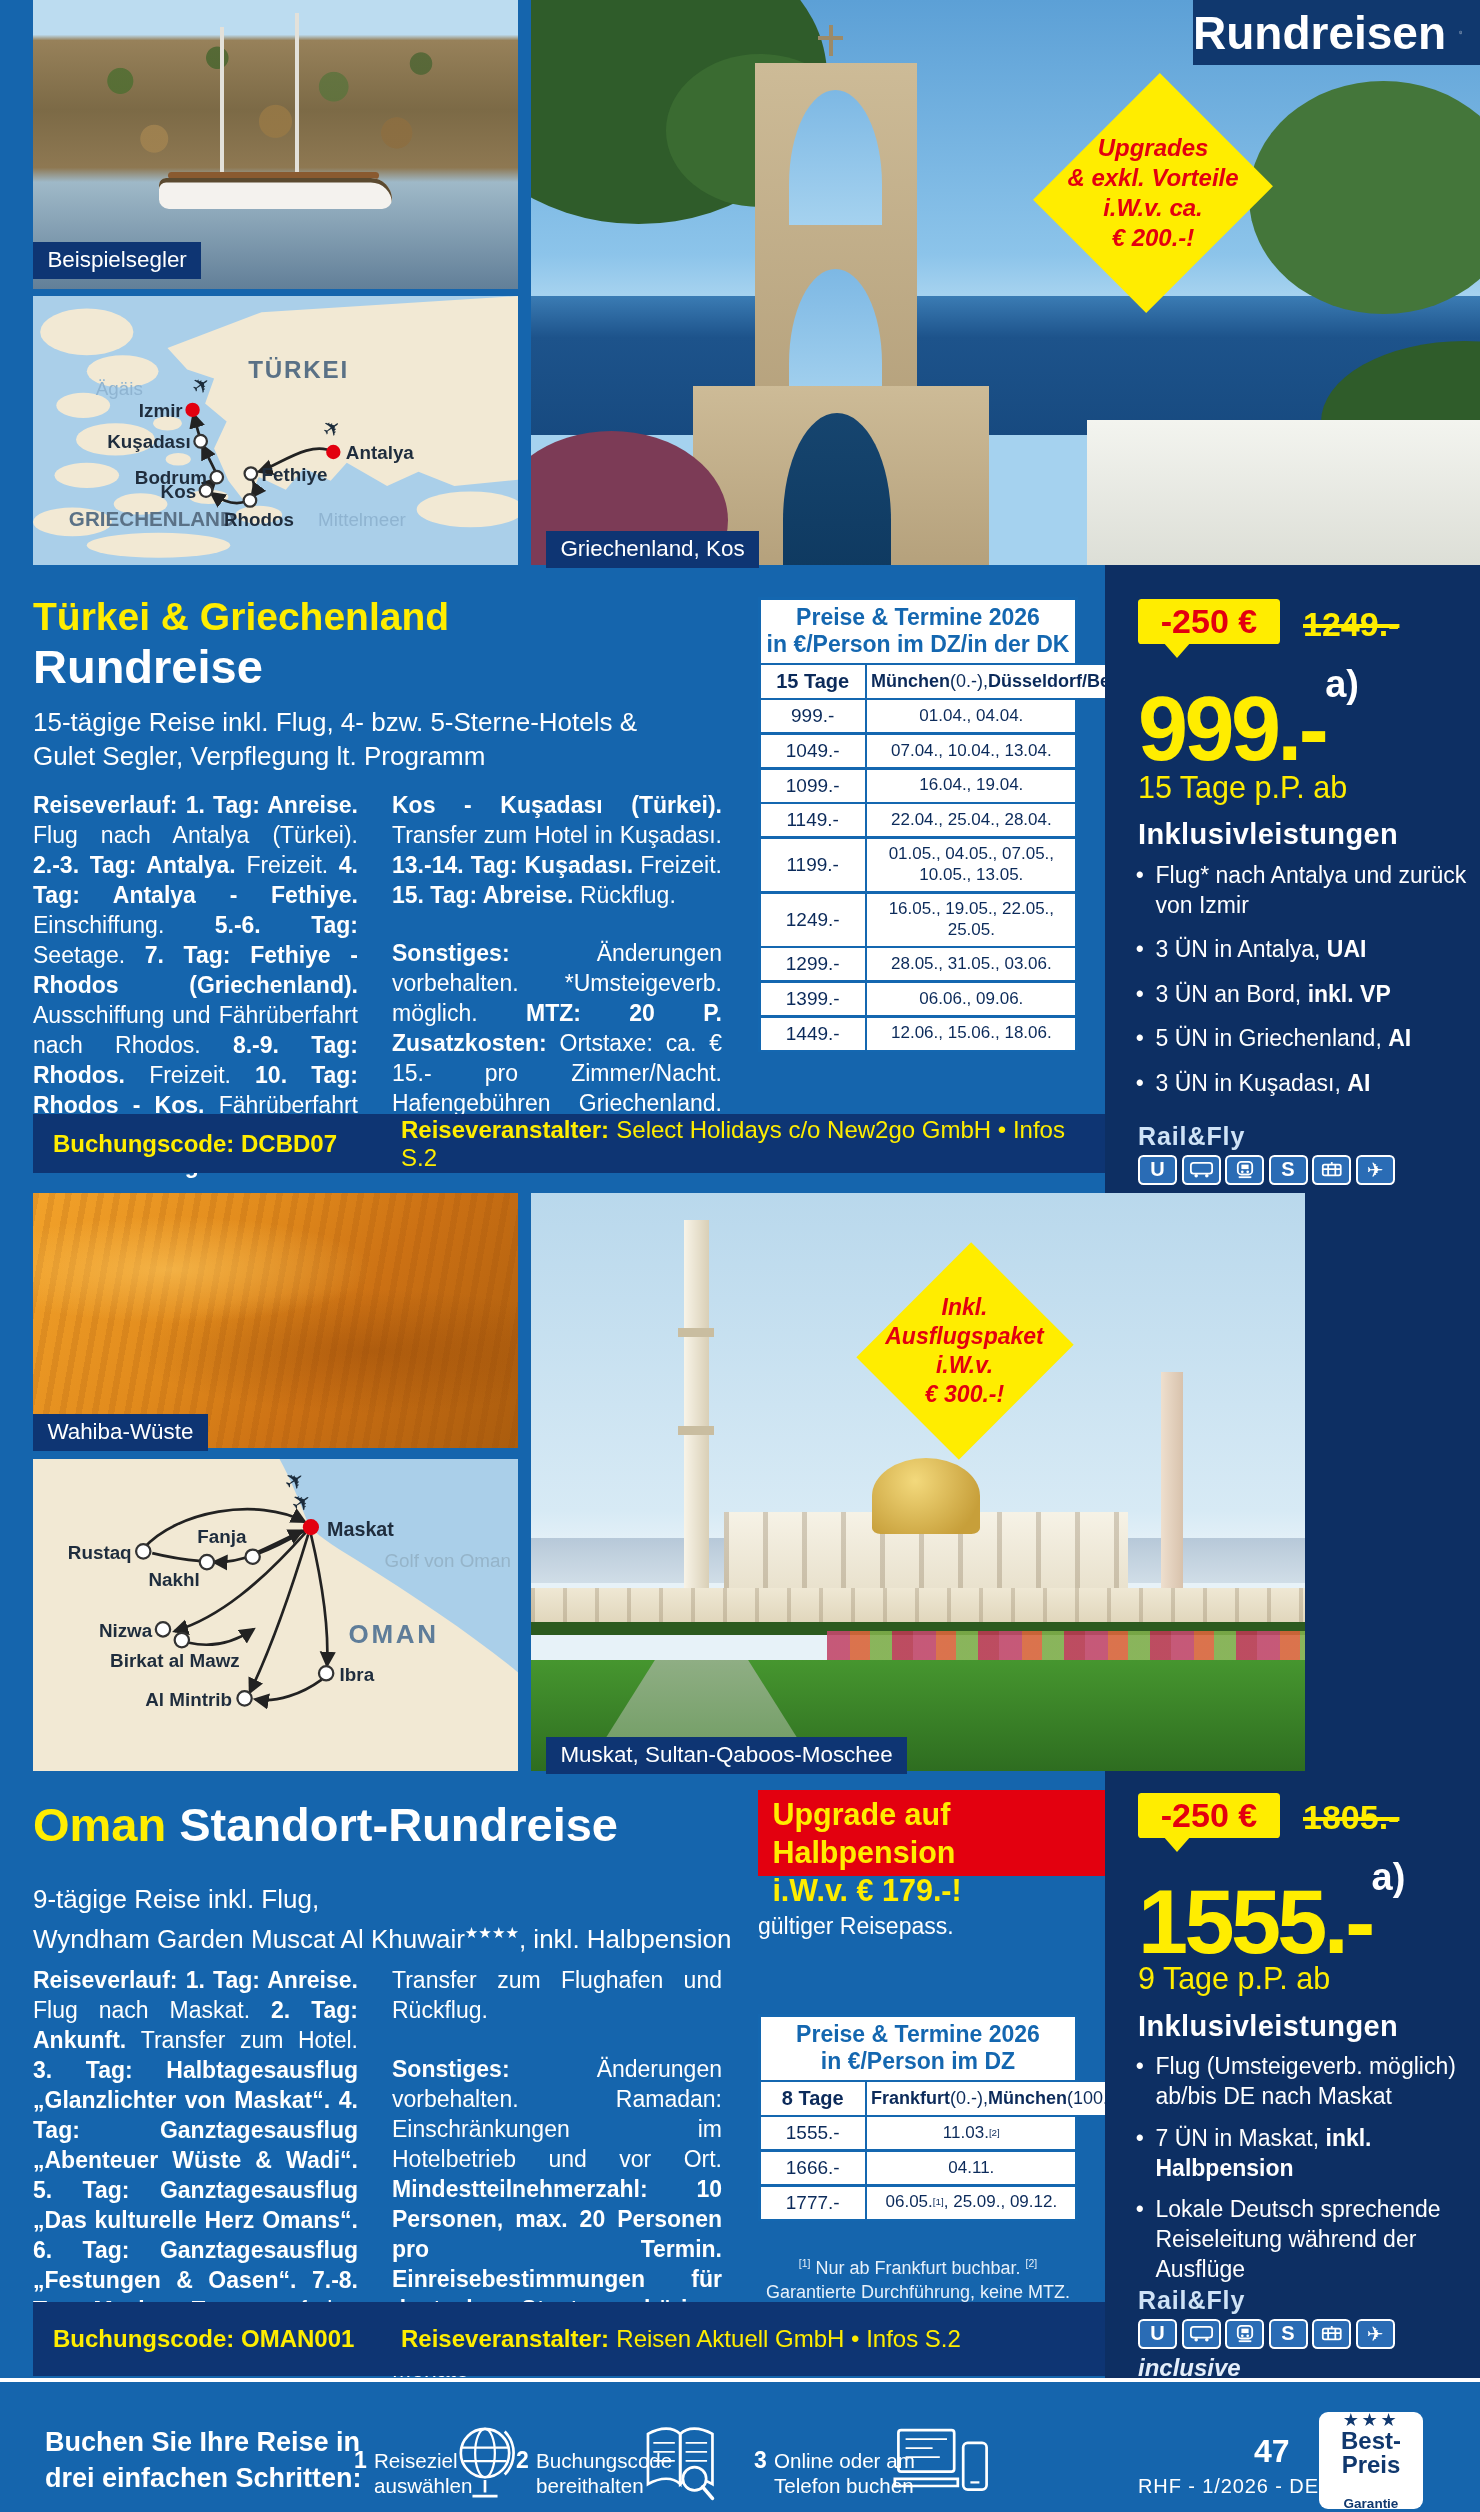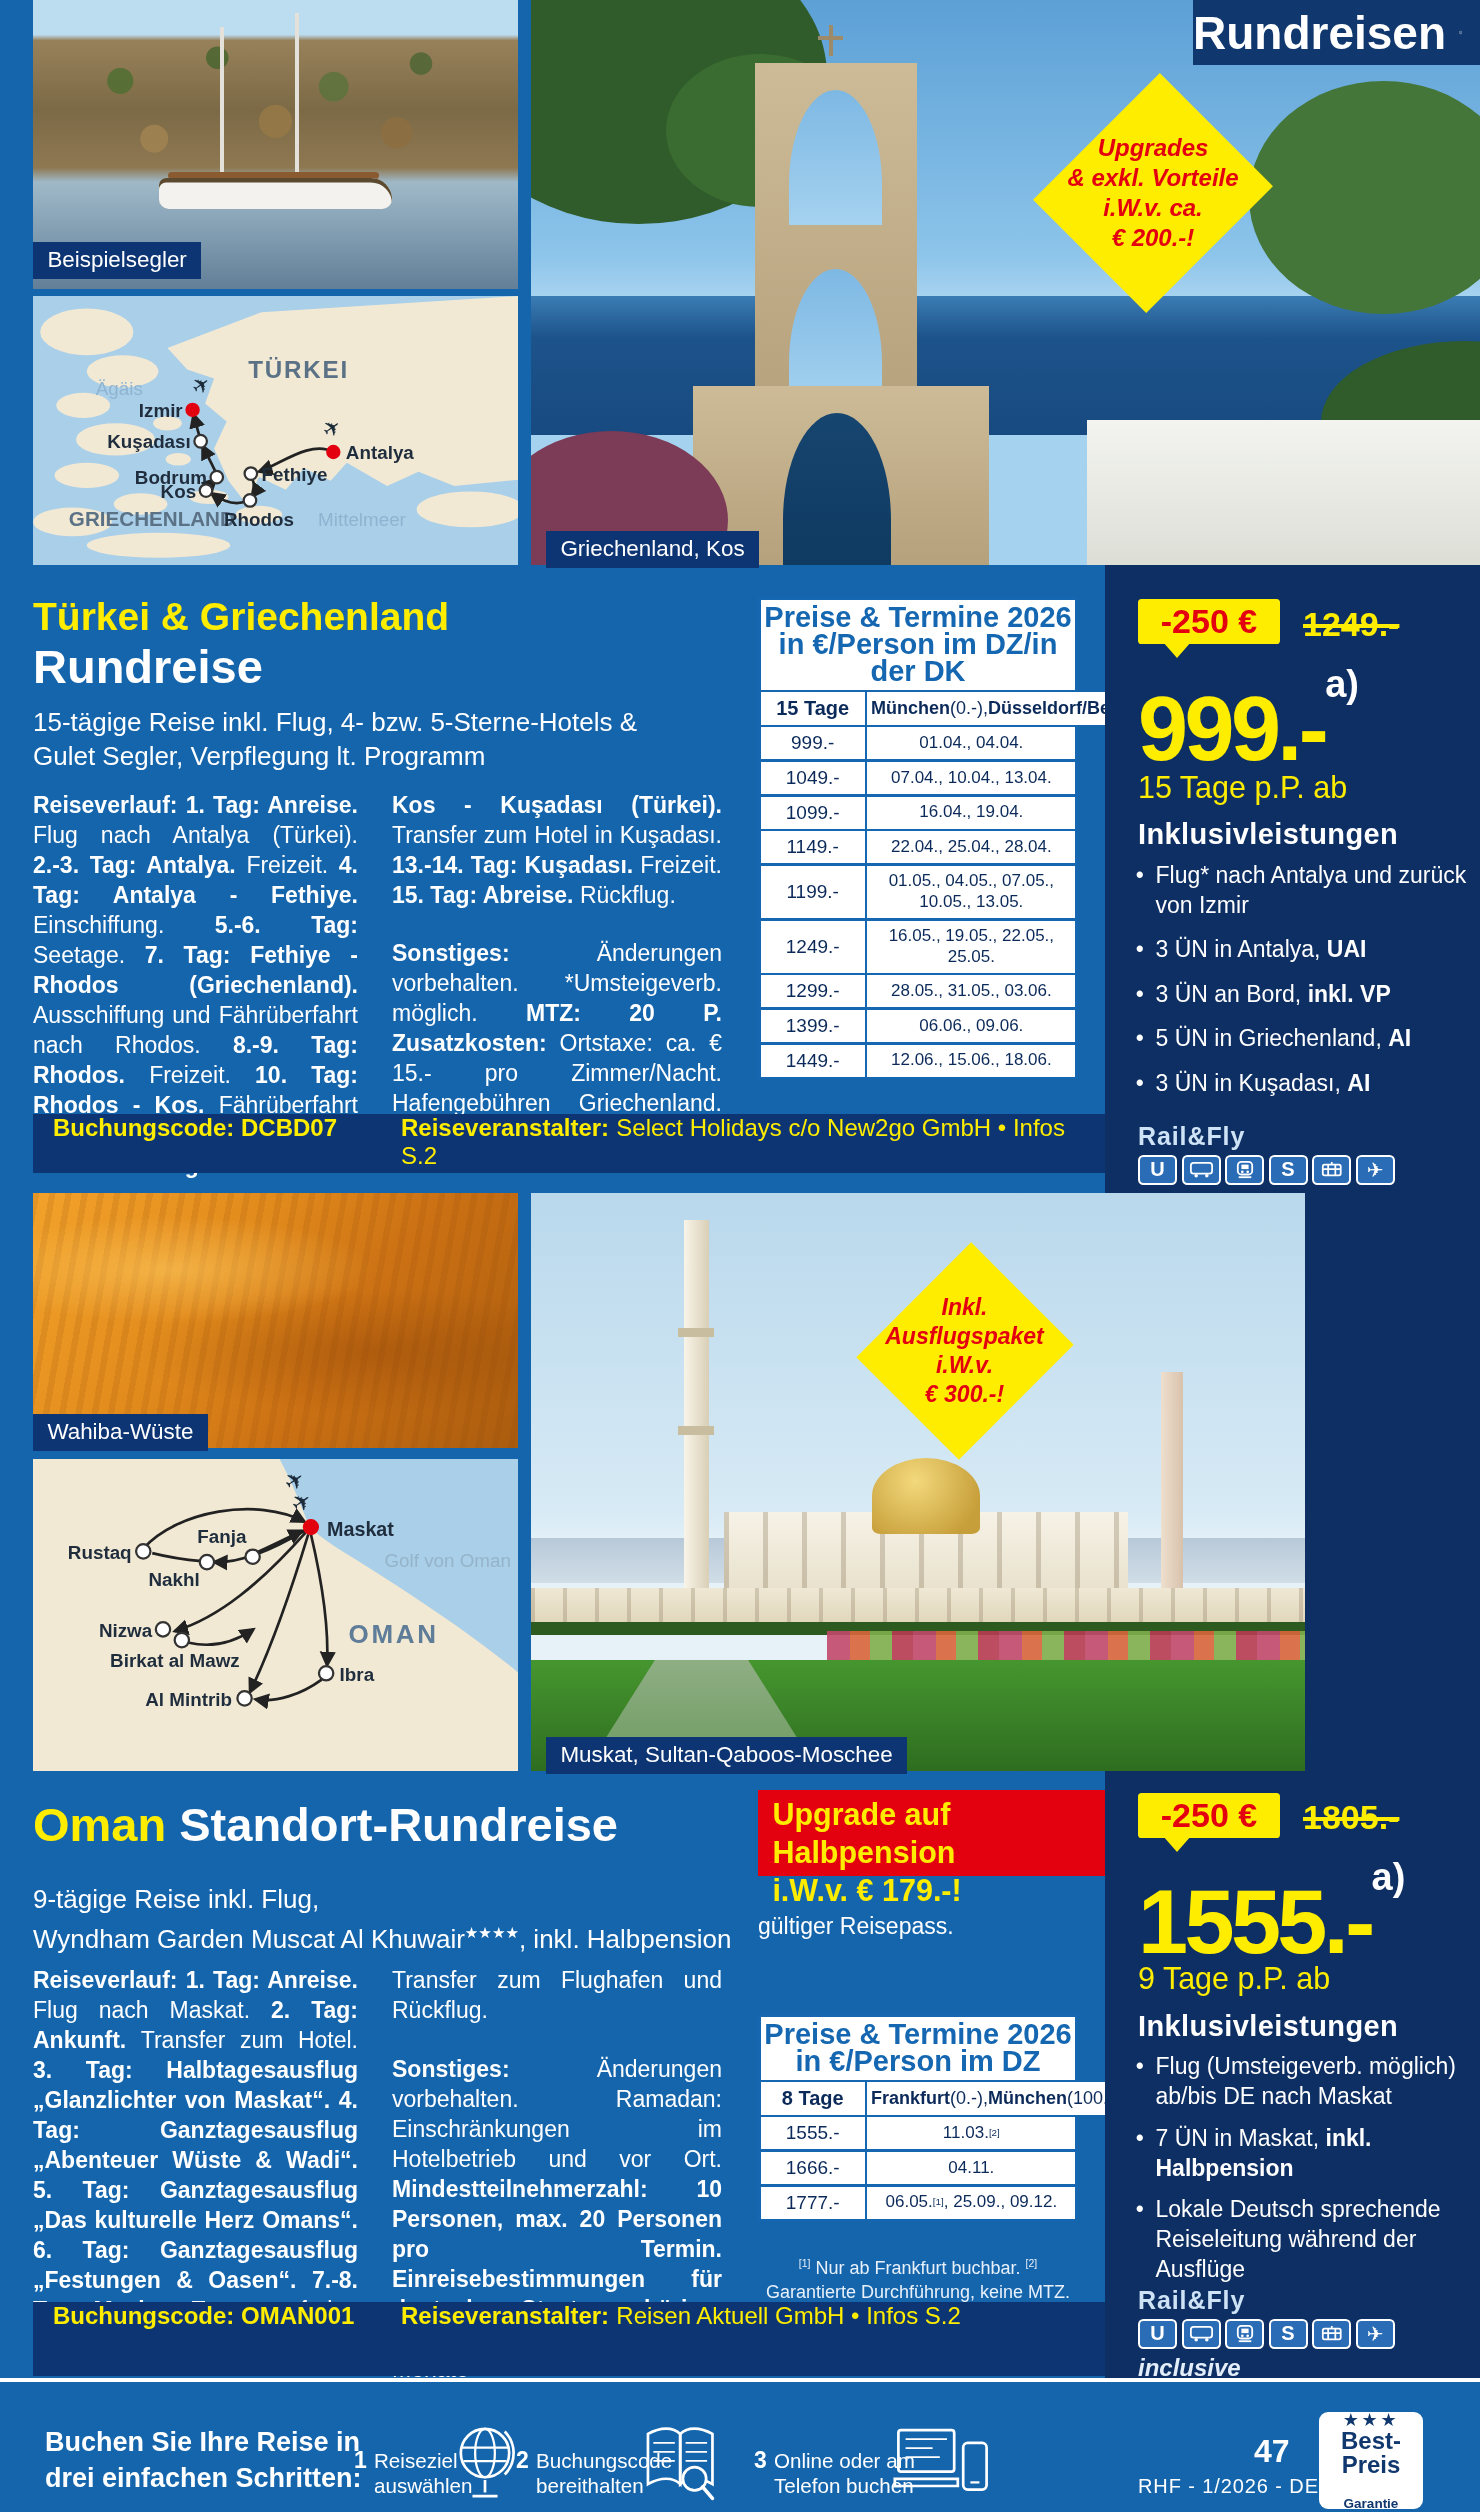--- a/index.html
+++ b/index.html
@@ -25,21 +25,21 @@
          color:#e3000f;font-weight:bold;font-style:italic;line-height:30px;font-size:24px;white-space:nowrap;}
 
   
   .t-yellow{color:#ffed00;font-size:39px;font-weight:bold;line-height:50px;}
   .t-white{color:#fff;font-size:47px;font-weight:bold;line-height:50px;text-align:right;}
   .subtitle{color:#fff;font-size:26px;line-height:34px;}
   .bodycol{color:#fff;font-size:23px;line-height:30px;text-align:justify;}
 
   
   .ptable{position:absolute;background:#1467b0;padding:2.7px;display:flex;flex-direction:column;gap:2.7px;box-sizing:border-box;}
-  .pt-title{background:#fff;color:#1467b0;font-weight:bold;font-size:29px;text-align:center;padding:4.5px 0;line-height:27px;}
+  .pt-title{background:#fff;color:#1467b0;font-weight:bold;font-size:23px;text-align:center;padding:4.5px 0;line-height:27px;}
   .pt-row{display:flex;gap:2.7px;flex:0 0 auto;}
   .pt-c1{width:104px;background:#fff;display:flex;align-items:center;justify-content:center;
          font-size:19px;color:#0b2a5a;flex:0 0 auto;}
   .pt-c2{flex:1;background:#fff;display:flex;align-items:center;justify-content:center;text-align:center;
          font-size:17px;color:#0b2a5a;line-height:20.6px;padding:5.4px 3.6px;box-sizing:border-box;}
   .pt-head .pt-c1{font-size:20px;font-weight:bold;}
   .pt-head .pt-c2{font-size:18px;line-height:21.5px;}
   .pt-row:not(.pt-head){min-height:32px;}
   .pt-foot{position:absolute;color:#e8f1fa;font-size:18px;line-height:24px;text-align:center;}
 
@@ -61,21 +61,21 @@
 
   
   .rf{position:absolute;color:#cfe3f7;}
   .rf-label{font-size:25px;font-weight:bold;letter-spacing:0.9px;}
   .rf-tiles{display:flex;gap:4.5px;margin-top:3.6px;align-items:center;}
   .tile{width:39px;height:30.5px;border:2.7px solid #fff;border-radius:5.4px;background:#2a6cb5;
         display:flex;align-items:center;justify-content:center;color:#fff;font-weight:bold;font-size:20px;box-sizing:border-box;}
   .rf-sub{font-size:24px;font-weight:bold;font-style:italic;margin-top:5.4px;color:#e4eefa;}
 
   
-  .bbar{position:absolute;background:#0e3573;display:flex;color:#ffed00;font-size:24px;}
+  .bbar{position:absolute;background:#0e3573;display:flex;align-items:center;color:#ffed00;font-size:24px;}
   .bbar .c1{padding-left:20px;font-weight:bold;}
   .bbar .c2{position:absolute;left:368px;}
   .bbar .c2 b{margin-right:7.2px;}
 
   
   .redband{position:absolute;background:#e3000f;color:#ffed00;font-weight:bold;font-size:30.5px;
         line-height:38px;padding:5.4px 14.4px;box-sizing:border-box;}
 
   
   .footer-line{position:absolute;left:0;top:2378px;width:1480px;height:3.6px;background:#fff;}

